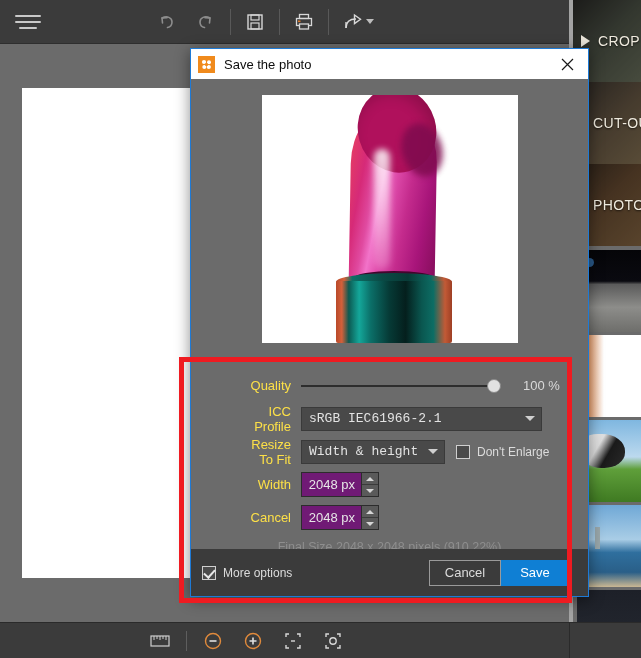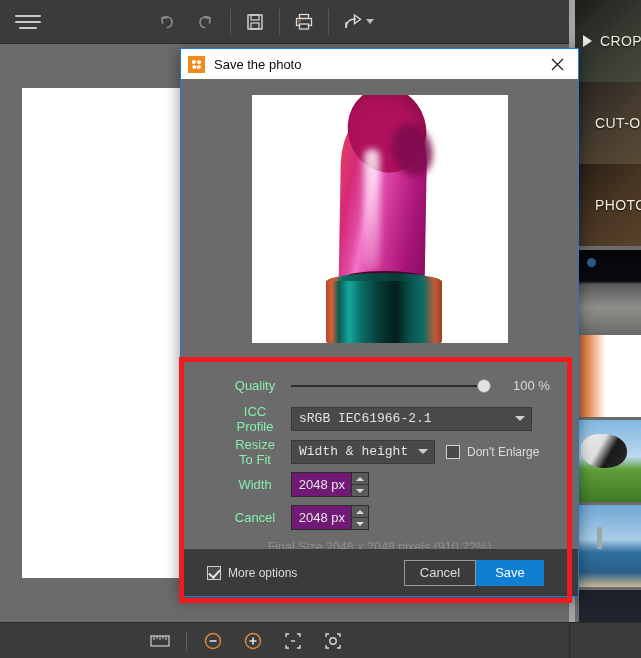--- a/index.html
+++ b/index.html
@@ -97,21 +97,21 @@
     width: 30px; height: 240px;
     background: linear-gradient(90deg, rgba(255,255,255,1) 0%, rgba(230,230,230,1) 100%);
   }
 
   
   .sidebar {
     position: absolute; right: 0; top: 0;
     width: 72px; height: 622px;
     background: #6b6b6b;
     overflow: hidden;
-    border-left: 6px solid #a3a3a3;
+    border-left: 4px solid #a3a3a3;
   }
   .sb-section {
     position: relative;
     width: 72px; height: 82px;
     overflow: hidden;
     display: flex; align-items: center;
     cursor: pointer;
   }
   .sb-sec-bg { position: absolute; inset: 0; }
   .sb-bg-crop { background: linear-gradient(135deg,#2b2b28 0%, #4e5448 45%, #6f7560 100%); }
@@ -181,21 +181,21 @@
   .sbar-sep { width: 1px; height: 20px; background: #5e5e5e; margin: 0 6px; }
   .sbar-rightcell {
     position: absolute; right: 0; top: 0;
     width: 72px; height: 36px;
     border-left: 1px solid #2a2a2a;
   }
 
   
   .dialog {
     position: absolute;
-    left: 180px; top: 48px;
+    left: 190px; top: 48px;
     width: 399px; height: 549px;
     background: #6b6b6b;
     border: 1px solid #1e7ad6;
     box-shadow: 0 3px 14px rgba(0,0,0,.45);
     z-index: 40;
   }
   .dlg-title {
     height: 30px;
     background: #ffffff;
     display: flex; align-items: center;
@@ -320,23 +320,23 @@
     background: #6b6b6b;
     padding: 13px 0 0 0;
   }
   .row {
     display: flex; align-items: center;
     height: 27px;
     margin-bottom: 6px;
   }
   .row-label {
     width: 110px;
-    text-align: center;
+    text-align: right;
     padding-right: 10px;
-    color: #86efac;
+    color: #fde047;
     font-size: 13px;
     flex: 0 0 auto;
     padding-left: 48px;
   }
   
   .slider-wrap {
     position: relative;
     width: 200px; height: 18px;
     display: flex; align-items: center;
     cursor: pointer;
@@ -436,21 +436,21 @@
     color: #8e8e8e;
     font-size: 12.5px;
     margin-top: 9px;
   }
 
   .dlg-footer {
     position: absolute; left: 0; bottom: 0;
     width: 397px; height: 47px;
     background: #3b3b3b;
     display: flex; align-items: center;
-    padding: 0 26px;
+    padding: 0 11px;
   }
   .footer-spacer { flex: 1; }
   .btn {
     height: 26px;
     font-size: 13px;
     display: flex; align-items: center; justify-content: center;
     cursor: pointer;
   }
   .btn-save {
     width: 68px;

